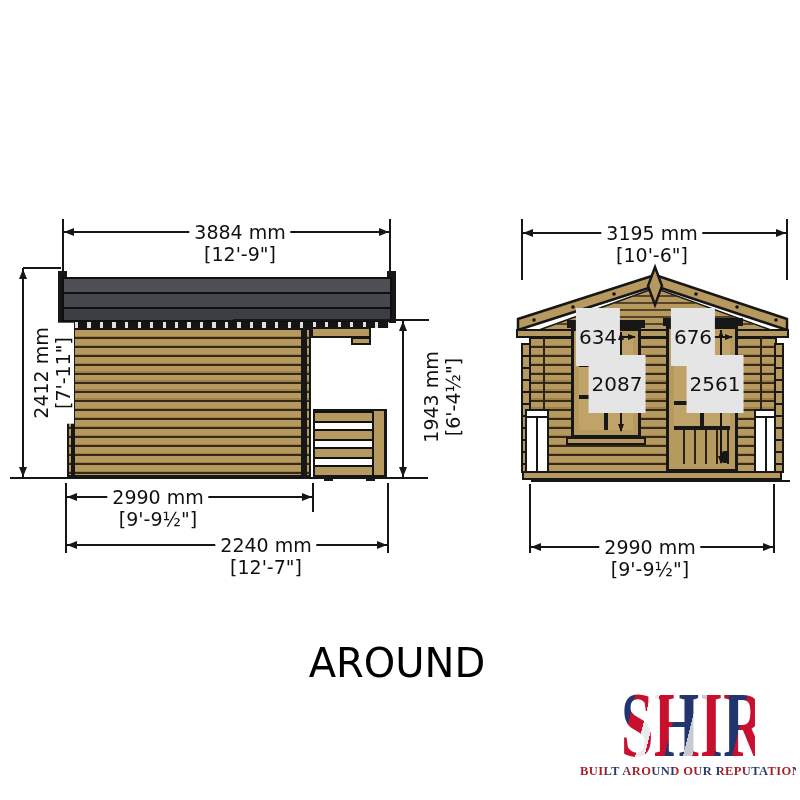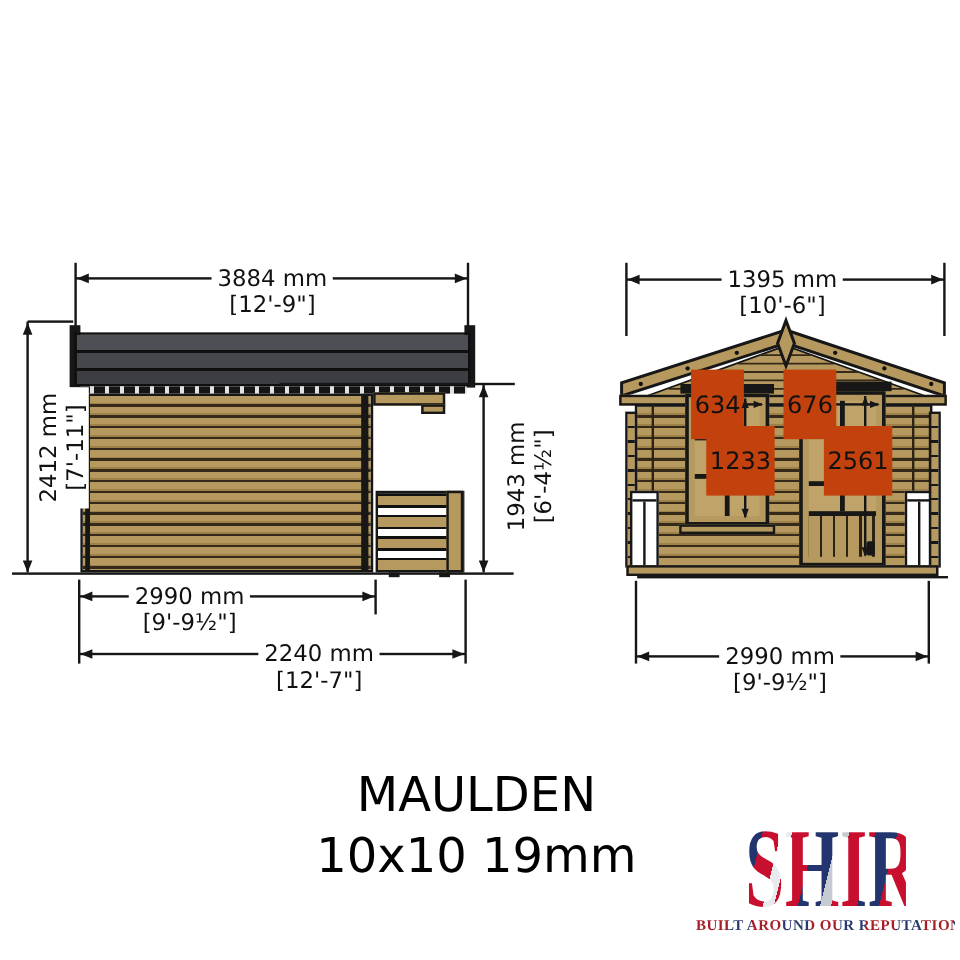--- a/index.html
+++ b/index.html
@@ -13,21 +13,21 @@
   .ar.r{border-top:4px solid transparent;border-bottom:4px solid transparent;border-left:10px solid #161616;}
   .ar.u{border-left:4px solid transparent;border-right:4px solid transparent;border-bottom:10px solid #161616;}
   .ar.d{border-left:4px solid transparent;border-right:4px solid transparent;border-top:10px solid #161616;}
   .ar.s.l{border-top-width:3px;border-bottom-width:3px;border-right-width:8px;}
   .ar.s.r{border-top-width:3px;border-bottom-width:3px;border-left-width:8px;}
   .ar.s.u{border-left-width:3px;border-right-width:3px;border-bottom-width:8px;}
   .ar.s.d{border-left-width:3px;border-right-width:3px;border-top-width:8px;}
   .dlab{position:absolute;transform:translate(-50%,-50%);background:#fff;text-align:center;
         font-size:19px;line-height:22px;white-space:nowrap;padding:0 5px;}
   .dlab.rot{transform:translate(-50%,-50%) rotate(-90deg);}
-  .tag{position:absolute;transform:translate(-50%,-50%);background:#c2410c;font-size:20px;
+  .tag{position:absolute;transform:translate(-50%,-50%);background:#e5e5e5;font-size:20px;
        line-height:22px;padding:18px 3px;white-space:nowrap;}
   
   .wood{background:#b6995e;border:2px solid #171717;box-sizing:border-box;}
   .planks{background:repeating-linear-gradient(180deg,#b6995e 0px,#b6995e 5.5px,#9d8149 5.5px,#9d8149 7px,#35291a 7px,#35291a 9px);
           border:2px solid #171717;box-sizing:border-box;}
   .roofbands{background:linear-gradient(180deg,#4e4f54 0px,#4e4f54 13px,#101010 13px,#101010 15px,
              #46474c 15px,#46474c 28px,#101010 28px,#101010 30px,#3d3e43 30px,#3d3e43 45px);
              border:2px solid #0f0f0f;box-sizing:border-box;}
   .dashes{background:repeating-linear-gradient(90deg,#151515 0px,#151515 9px,#e0e0e0 9px,#e0e0e0 12.5px);}
   .black{background:#171717;}
@@ -61,21 +61,21 @@
 
 <div id="canvas">
 
   <div>
 
     <div class="ln" style="left:62px;top:219px;width:2px;height:56px"></div>
     <div class="ln" style="left:389px;top:219px;width:2px;height:56px"></div>
     <div class="ln" style="left:63px;top:231px;width:327px;height:2px"></div>
     <div class="ar l" style="left:64px;top:228px"></div>
     <div class="ar r" style="left:379px;top:228px"></div>
-    <div class="dlab" style="left:227px;top:243px">
+    <div class="dlab" style="left:240px;top:243px">
       <div>3884 mm</div>
       <div>[12'-9"]</div>
     </div>
 
     <div class="black" style="position:absolute;left:58px;top:271px;width:9px;height:52px"></div>
     <div class="black" style="position:absolute;left:387px;top:271px;width:9px;height:52px"></div>
     <div class="roofbands abs" style="left:62px;top:277px;width:330px;height:45px"></div>
     <div class="dashes abs" style="left:66px;top:322px;width:323px;height:6px"></div>
 
     <div class="ln" style="left:233px;top:319px;width:196px;height:2px"></div>
@@ -131,21 +131,21 @@
   </div>
 
   <div>
 
     <div class="ln" style="left:521px;top:219px;width:2px;height:61px"></div>
     <div class="ln" style="left:786px;top:219px;width:2px;height:61px"></div>
     <div class="ln" style="left:522px;top:232px;width:265px;height:2px"></div>
     <div class="ar l" style="left:523px;top:229px"></div>
     <div class="ar r" style="left:776px;top:229px"></div>
     <div class="dlab" style="left:652px;top:244px">
-      <div>1395 mm</div>
+      <div>3195 mm</div>
       <div>[10'-6"]</div>
     </div>
 
     <svg class="abs" style="left:505px;top:263px" width="295" height="72" viewBox="0 0 295 72">
       <polygon points="150,25 34,67 266,67" fill="#b6995e" stroke="#171717" stroke-width="1.5"></polygon>
       <line x1="52" y1="61" x2="248" y2="61" stroke="#35291a" stroke-width="1.5"></line>
       <line x1="70" y1="54" x2="230" y2="54" stroke="#35291a" stroke-width="1.5"></line>
       <line x1="90" y1="47" x2="210" y2="47" stroke="#35291a" stroke-width="1.5"></line>
       <line x1="110" y1="40" x2="190" y2="40" stroke="#35291a" stroke-width="1.5"></line>
       <line x1="128" y1="33" x2="172" y2="33" stroke="#35291a" stroke-width="1.5"></line>
@@ -185,60 +185,59 @@
     </div>
     <div class="wood abs" style="left:566px;top:437px;width:80px;height:8px"></div>
 
     <div class="ln" style="left:577px;top:336px;width:58px;height:2px"></div>
     <div class="ar s l" style="left:577px;top:334px"></div>
     <div class="ar s r" style="left:628px;top:334px"></div>
     <div class="tag" style="left:598px;top:337px">634</div>
     <div class="ln" style="left:620px;top:332px;width:2px;height:99px"></div>
     <div class="ar s u" style="left:618px;top:332px"></div>
     <div class="ar s d" style="left:618px;top:424px"></div>
-    <div class="tag" style="left:617px;top:384px">1233</div>
+    <div class="tag" style="left:617px;top:384px">2087</div>
 
     <div class="black" style="position:absolute;left:663px;top:318px;width:80px;height:8px"></div>
     <div class="abs" style="left:666px;top:326px;width:72px;height:146px;border:3px solid #171717;background:#b6995e;box-sizing:border-box">
       <div style="position:absolute;left:5px;top:5px;right:5px;height:92px;
            background:
              linear-gradient(#171717,#171717) 50% 0/4px 100% no-repeat,
              linear-gradient(#171717,#171717) 0 28%/100% 4px no-repeat,
              linear-gradient(#171717,#171717) 0 76%/100% 4px no-repeat,
              #c0a369;"></div>
       <div class="slats" style="position:absolute;left:5px;right:5px;top:97px;bottom:5px"></div>
       <div class="black" style="position:absolute;right:6px;top:122px;width:7px;height:12px;border-radius:2px"></div>
     </div>
 
     <div class="ln" style="left:672px;top:336px;width:60px;height:2px"></div>
     <div class="ar s l" style="left:672px;top:334px"></div>
     <div class="ar s r" style="left:725px;top:334px"></div>
-    <div class="tag" style="left:675px;top:337px">676</div>
+    <div class="tag" style="left:693px;top:337px">676</div>
     <div class="ln" style="left:720px;top:330px;width:2px;height:133px"></div>
     <div class="ar s u" style="left:718px;top:330px"></div>
     <div class="ar s d" style="left:718px;top:456px"></div>
     <div class="tag" style="left:715px;top:384px">2561</div>
 
     <div class="wood abs" style="left:522px;top:471px;width:260px;height:9px"></div>
     <div class="ln" style="left:531px;top:480px;width:259px;height:2px"></div>
 
     <div class="ln" style="left:529px;top:484px;width:2px;height:69px"></div>
     <div class="ln" style="left:773px;top:484px;width:2px;height:69px"></div>
     <div class="ln" style="left:530px;top:546px;width:244px;height:2px"></div>
     <div class="ar l" style="left:531px;top:543px"></div>
     <div class="ar r" style="left:763px;top:543px"></div>
     <div class="dlab" style="left:650px;top:558px">
       <div>2990 mm</div>
       <div>[9'-9½"]</div>
     </div>
   </div>
 
   <div id="titleblock">
-    <div>MAULDEN</div>
-    <div>10x10 19mm</div>
+    <div>AROUND</div>
   </div>
 
   <div id="logo">
     <span class="brand">SHIRE</span>
     <span class="tagline">BUILT AROUND OUR REPUTATION</span>
   </div>
 
 </div>
 
 </body></html>

